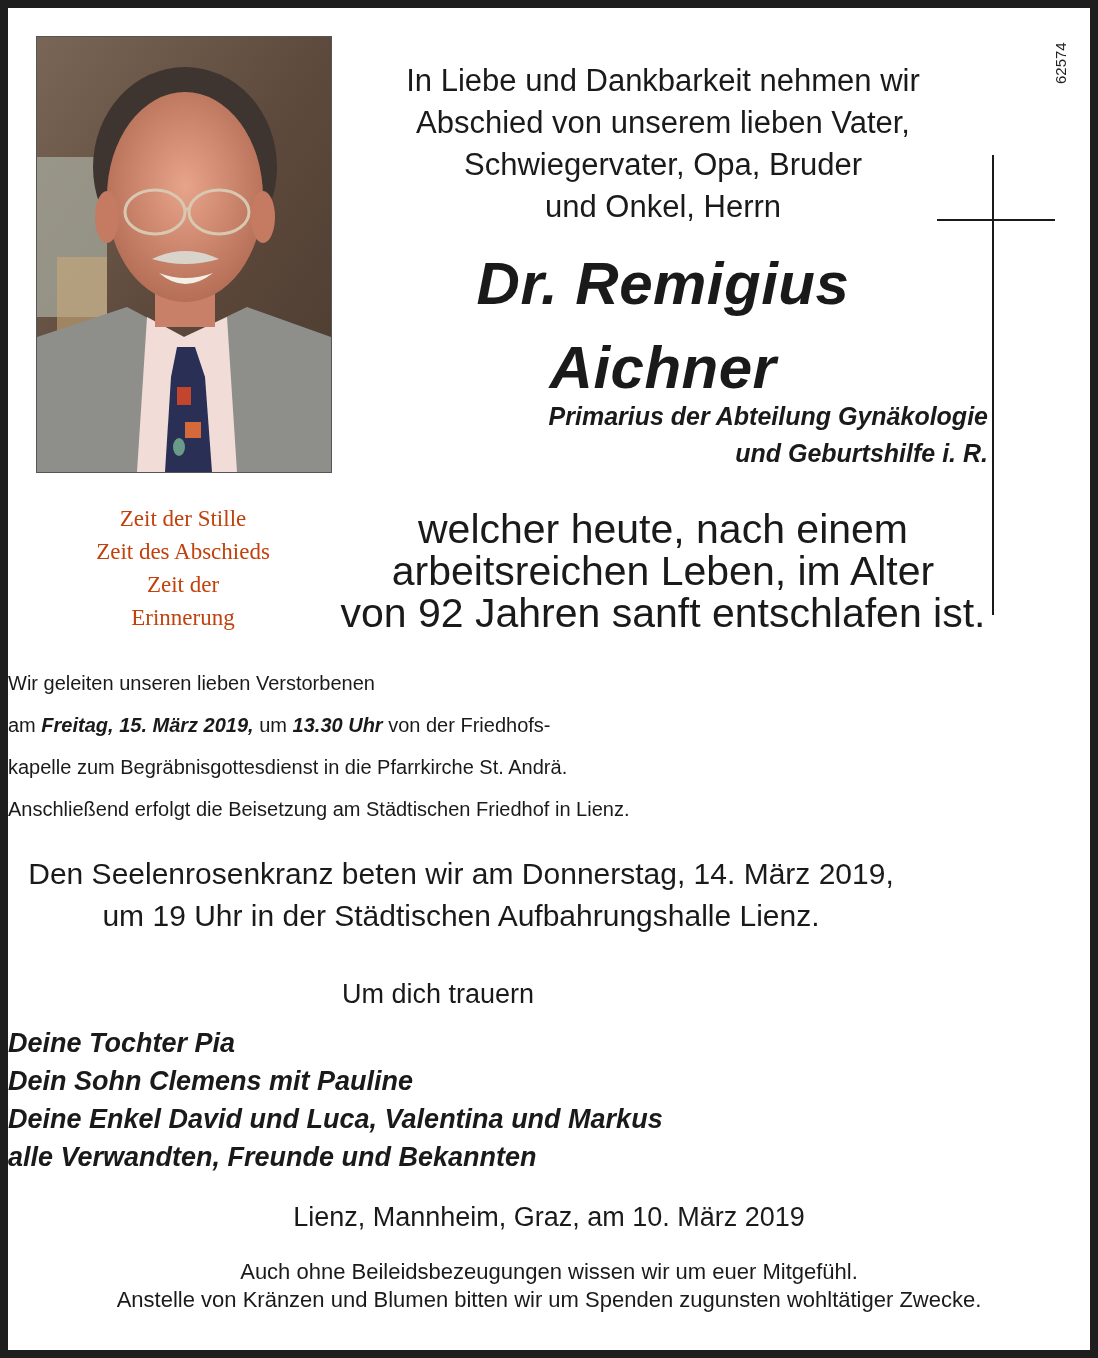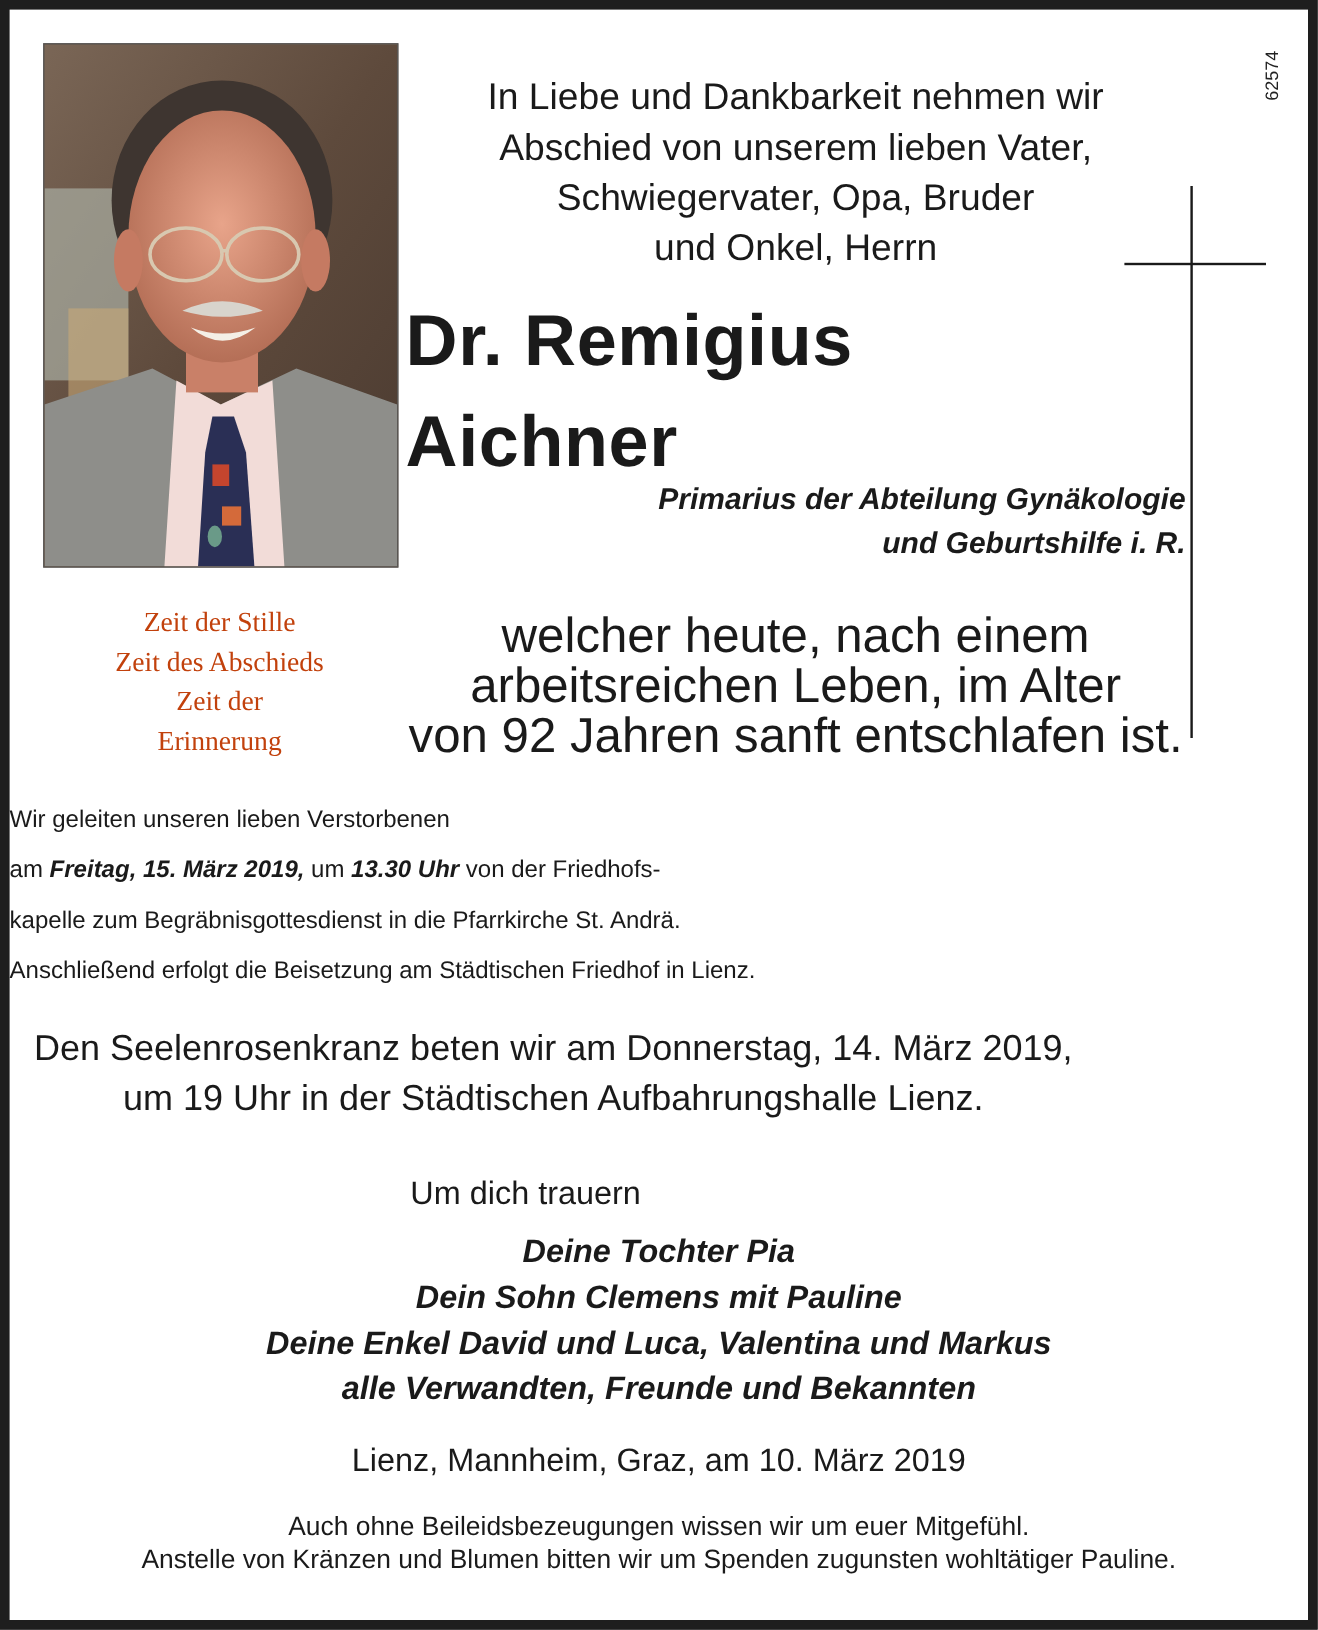--- a/index.html
+++ b/index.html
@@ -81,24 +81,25 @@
       text-align: center;
       font-size: 31px;
       line-height: 42px;
       margin-top: 16px;
     }
     .name {
       position: absolute;
       left: 330px;
       top: 234px;
       width: 650px;
-      text-align: left;
+      text-align: center;
       font-size: 60px;
       line-height: 84px;
       font-weight: bold;
+      font-style: italic;
       letter-spacing: 0.5px;
     }
     .title {
       position: absolute;
       left: 330px;
       top: 390px;
       width: 650px;
       text-align: right;
       font-size: 25px;
       line-height: 37px;
@@ -140,21 +141,20 @@
       width: 860px;
       text-align: center;
       font-size: 27px;
       line-height: 38px;
     }
     .mourners {
       position: absolute;
       left: 8px;
       top: 1024px;
       width: 1082px;
-      text-align: center;
       font-size: 27px;
       line-height: 38px;
       font-weight: bold;
       font-style: italic;
     }
     .place-date {
       position: absolute;
       left: 8px;
       top: 1198px;
       width: 1082px;
@@ -277,14 +277,14 @@
   <span class="line">Deine Tochter Pia</span>
   <span class="line">Dein Sohn Clemens mit Pauline</span>
   <span class="line">Deine Enkel David und Luca, Valentina und Markus</span>
   <span class="line">alle Verwandten, Freunde und Bekannten</span>
 </div>
 
 <div class="place-date">Lienz, Mannheim, Graz, am 10. März 2019</div>
 
 <div class="footer">
   <span class="line">Auch ohne Beileidsbezeugungen wissen wir um euer Mitgefühl.</span>
-  <span class="line">Anstelle von Kränzen und Blumen bitten wir um Spenden zugunsten wohltätiger Pauline.</span>
+  <span class="line">Anstelle von Kränzen und Blumen bitten wir um Spenden zugunsten wohltätiger Zwecke.</span>
 </div>
 
 </body></html>

